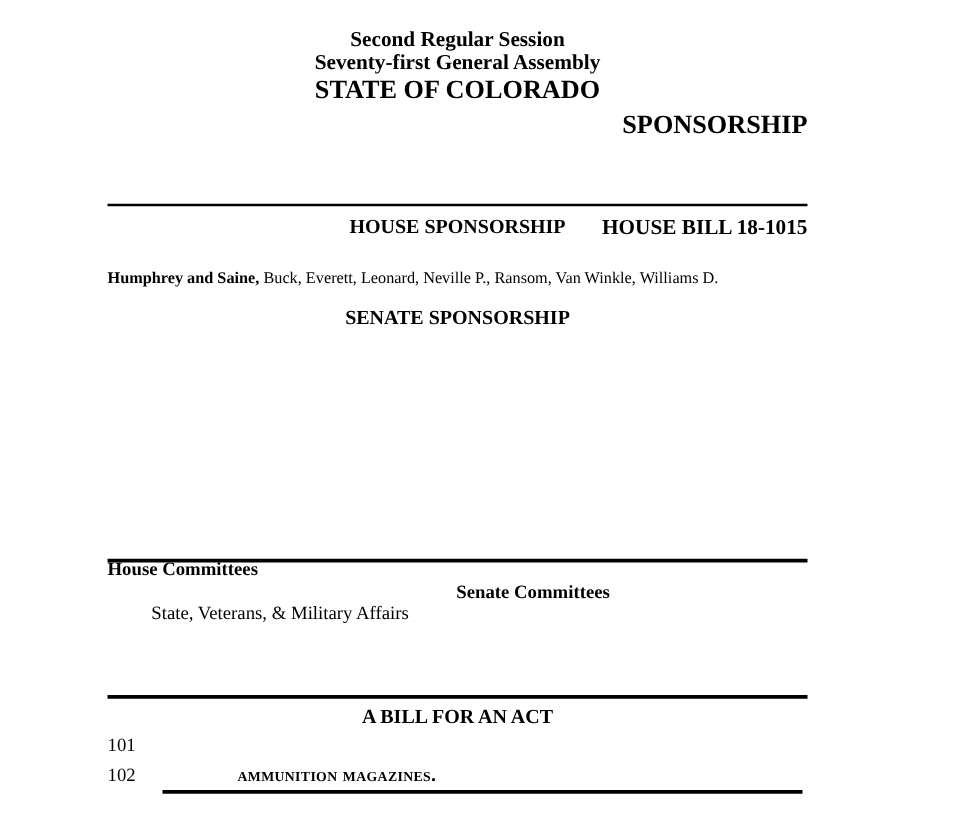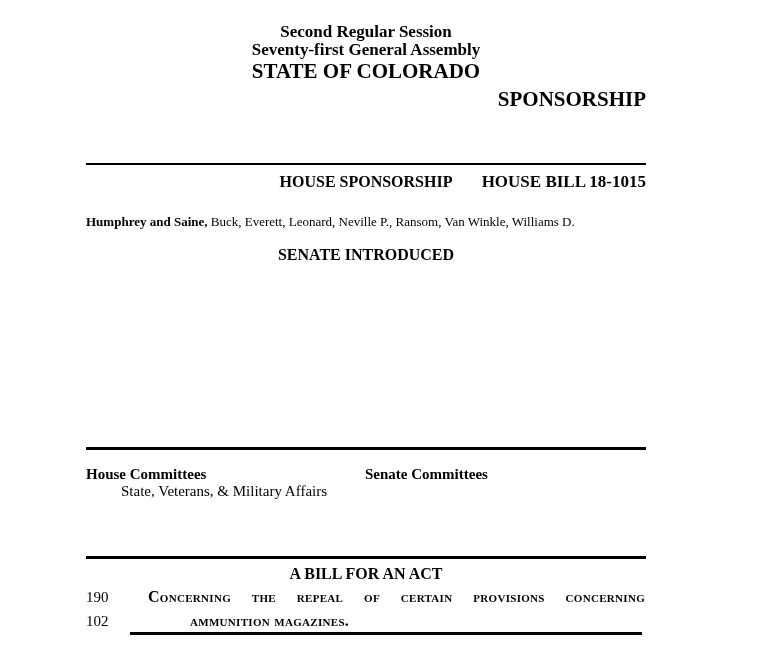--- a/index.html
+++ b/index.html
@@ -80,33 +80,32 @@
   <div class="abs col center bold hdr-big" style="top:60px">STATE OF COLORADO</div>
   <div class="abs col right bold hdr-big" style="top:88px">SPONSORSHIP</div>
 
   <div class="abs col right bold billno">HOUSE BILL 18-1015</div>
 
   <div class="abs rule rule-1"></div>
 
   <div class="abs col center bold sponsor-title" style="top:173px">HOUSE SPONSORSHIP</div>
   <div class="abs sponsor-text" style="top:192px; left:86px; width:572px;"><span class="bold">Humphrey and Saine,</span><span> Buck, Everett, Leonard, Neville P., Ransom, Van Winkle, Williams D.</span></div>
 
-  <div class="abs col center bold sponsor-title" style="top:246px">SENATE INTRODUCED</div>
+  <div class="abs col center bold sponsor-title" style="top:246px">SENATE SPONSORSHIP</div>
 
   <div class="abs rule rule-2"></div>
 
-  <div class="abs committee-label" style="top:466px; left:86px;">House Committees</div>
+  <div class="abs committee-label" style="top:448px; left:86px;">House Committees</div>
   <div class="abs committee-detail" style="top:483px; left:86px;">State, Veterans, &amp; Military Affairs</div>
   <div class="abs committee-label" style="top:466px; left:365px;">Senate Committees</div>
 
   <div class="abs rule rule-3"></div>
 
   <div class="abs col center act-title">A BILL FOR AN ACT</div>
 
-  <div class="abs line-number" style="top:589px">190</div>
-  <div class="abs clause clause-justify" style="top:588px">Concerning the repeal of certain provisions concerning</div>
+  <div class="abs line-number" style="top:589px">101</div>
 
   <div class="abs line-number" style="top:613px">102</div>
   <div class="abs clause clause-indent" style="top:612px">ammunition magazines.</div>
 
   <div class="abs title-underline"></div>
 
 </div>
 
 </body></html>

